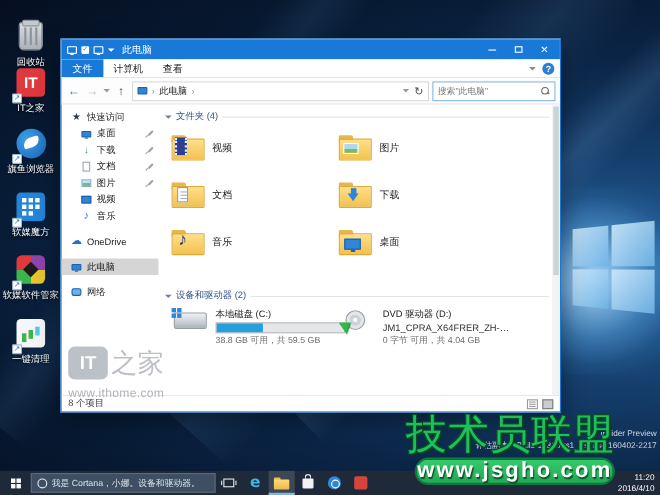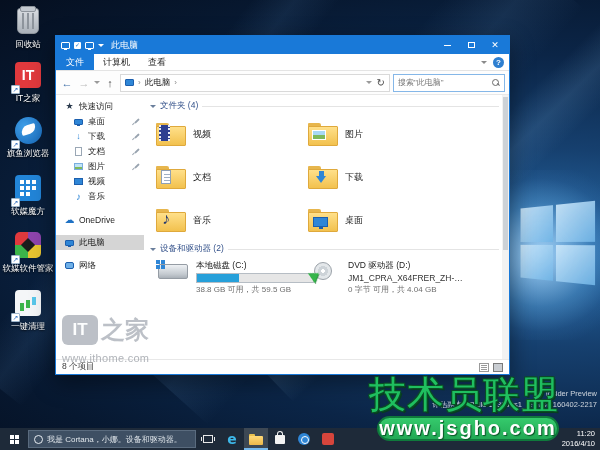--- a/index.html
+++ b/index.html
@@ -158,21 +158,21 @@
   .sv1 { width:10px; height:9px; border:1px solid #9a9a9a; position:relative; }
   .sv1::after { content:''; position:absolute; left:1px; top:1px; width:6px; height:1px; background:#9a9a9a; box-shadow:0 2px 0 #9a9a9a, 0 4px 0 #9a9a9a; }
   .sv2 { width:10px; height:9px; border:1px solid #7a7a7a; background:#c9cdd2; }
 
   
   .ithome { position:absolute; left:6px; top:278px; opacity:.9; z-index:5; }
   .ithome .row { display:flex; align-items:center; gap:3px; }
   .it-bubble { width:36px; height:30px; background:#b5bac1; border-radius:6px; color:#fdfefe; font-weight:bold; font-size:17px;
     display:flex; align-items:center; justify-content:center; position:relative; }
   .it-bubble::after { content:''; position:absolute; left:6px; bottom:-5px; width:0; height:0; border:5px solid transparent; border-top:6px solid #b5bac1; }
-  .it-suffix { font-size:24px; font-weight:bold; color:#b5bac1; }
+  .it-suffix { font-size:24px; font-weight:normal; color:#b5bac1; }
   .it-url { margin-top:6px; font-size:11px; color:#a7abb1; letter-spacing:.3px;text-align:center; }
 
   
   .build-mark { position:absolute; right:3px; top:388px; text-align:right; color:rgba(255,255,255,.78); font-size:7.5px; line-height:1.5; z-index:4; }
 
   
   .jsgho { position:absolute; right:41px; top:376px; z-index:30; text-align:center; }
   .jsgho-title { font-size:37px; font-weight:400; color:#1fbf5f; letter-spacing:1px; line-height:1;
     text-shadow:-1px -1px 0 #0a4d26, 1px -1px 0 #0a4d26, -1px 1px 0 #0a4d26, 1px 1px 0 #0a4d26, 2px 2px 0 #063d1e; }
   .jsgho-box { margin-top:3px; width:182px; height:25px; margin-left:auto; background:linear-gradient(180deg,#35ca6c,#22a955);
@@ -210,21 +210,21 @@
   <div class="beam beam2"></div>
   <div class="beam beam3"></div>
   <div class="logo-glow"></div>
   <div class="logo-panes">
       <div></div>
       <div></div>
       <div></div>
       <div></div>
     </div>
 
-  <div class="dicon" style="top:6px">
+  <div class="dicon" style="top:18px">
     <div class="art">
         <div class="art-bin"></div>
       </div>
     <div class="lbl">回收站</div>
   </div>
   <div class="dicon" style="top:60px">
     <div class="art">
         <div class="art-ithome">IT</div>
         <span class="shortcut">↗</span>
       </div>
@@ -423,21 +423,21 @@
           <div class="ftile">
             <div class="folder">
                 <span class="back"></span>
                 <span class="body"></span>
                 <span class="glyph g-mon"></span>
               </div>
             <span class="fname">桌面</span>
           </div>
         </div>
 
-        <div class="sect-head" style="margin-top:0">
+        <div class="sect-head" style="margin-top:20px">
           <span class="chev"></span>
           <span>设备和驱动器 (2)</span>
           <span class="rule"></span>
         </div>
         <div class="tilegrid">
           <div class="dtile">
             <div class="hdd">
                 <span class="slab"></span>
                 <span class="winflag"></span>
               </div>

